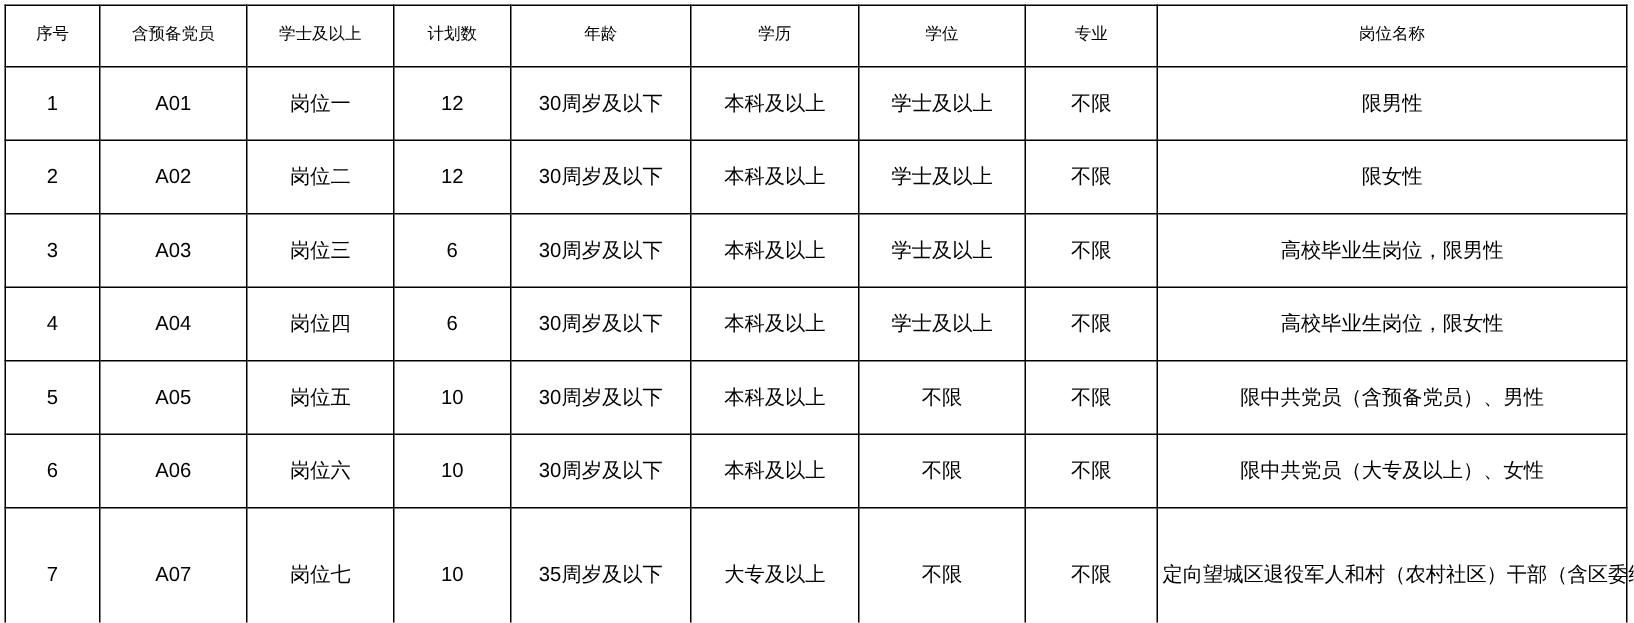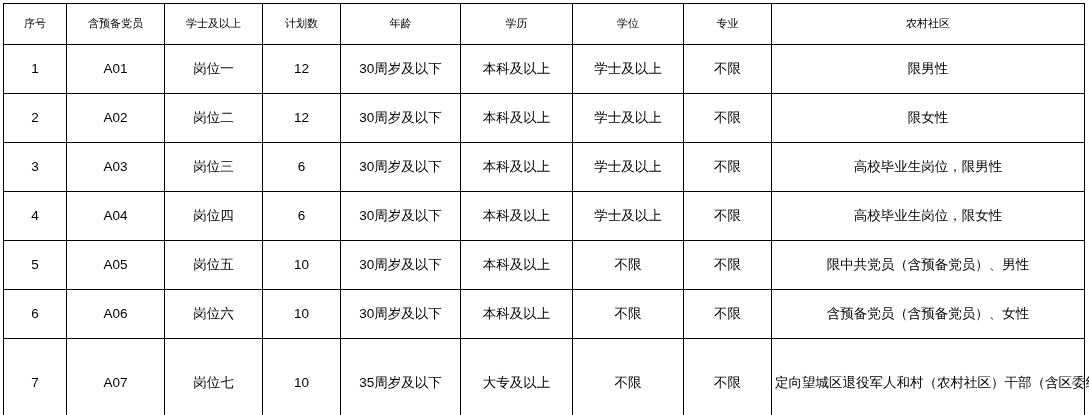--- a/index.html
+++ b/index.html
@@ -86,21 +86,21 @@
     <thead>
       <tr>
         <td>序号</td>
         <td>含预备党员</td>
         <td>学士及以上</td>
         <td>计划数</td>
         <td>年龄</td>
         <td>学历</td>
         <td>学位</td>
         <td>专业</td>
-        <td>农村社区</td>
+        <td>岗位名称</td>
       </tr>
     </thead>
     <tbody>
       <tr>
         <td>1</td>
         <td>A01</td>
         <td>岗位一</td>
         <td>12</td>
         <td>30周岁及以下</td>
         <td>本科及以上</td>
@@ -154,21 +154,21 @@
       </tr>
       <tr>
         <td>6</td>
         <td>A06</td>
         <td>岗位六</td>
         <td>10</td>
         <td>30周岁及以下</td>
         <td>本科及以上</td>
         <td>不限</td>
         <td>不限</td>
-        <td>含预备党员（含预备党员）、女性</td>
+        <td>限中共党员（大专及以上）、女性</td>
       </tr>
       <tr class="tall">
         <td>7</td>
         <td>A07</td>
         <td>岗位七</td>
         <td>10</td>
         <td>35周岁及以下</td>
         <td>大专及以上</td>
         <td>不限</td>
         <td>不限</td>

